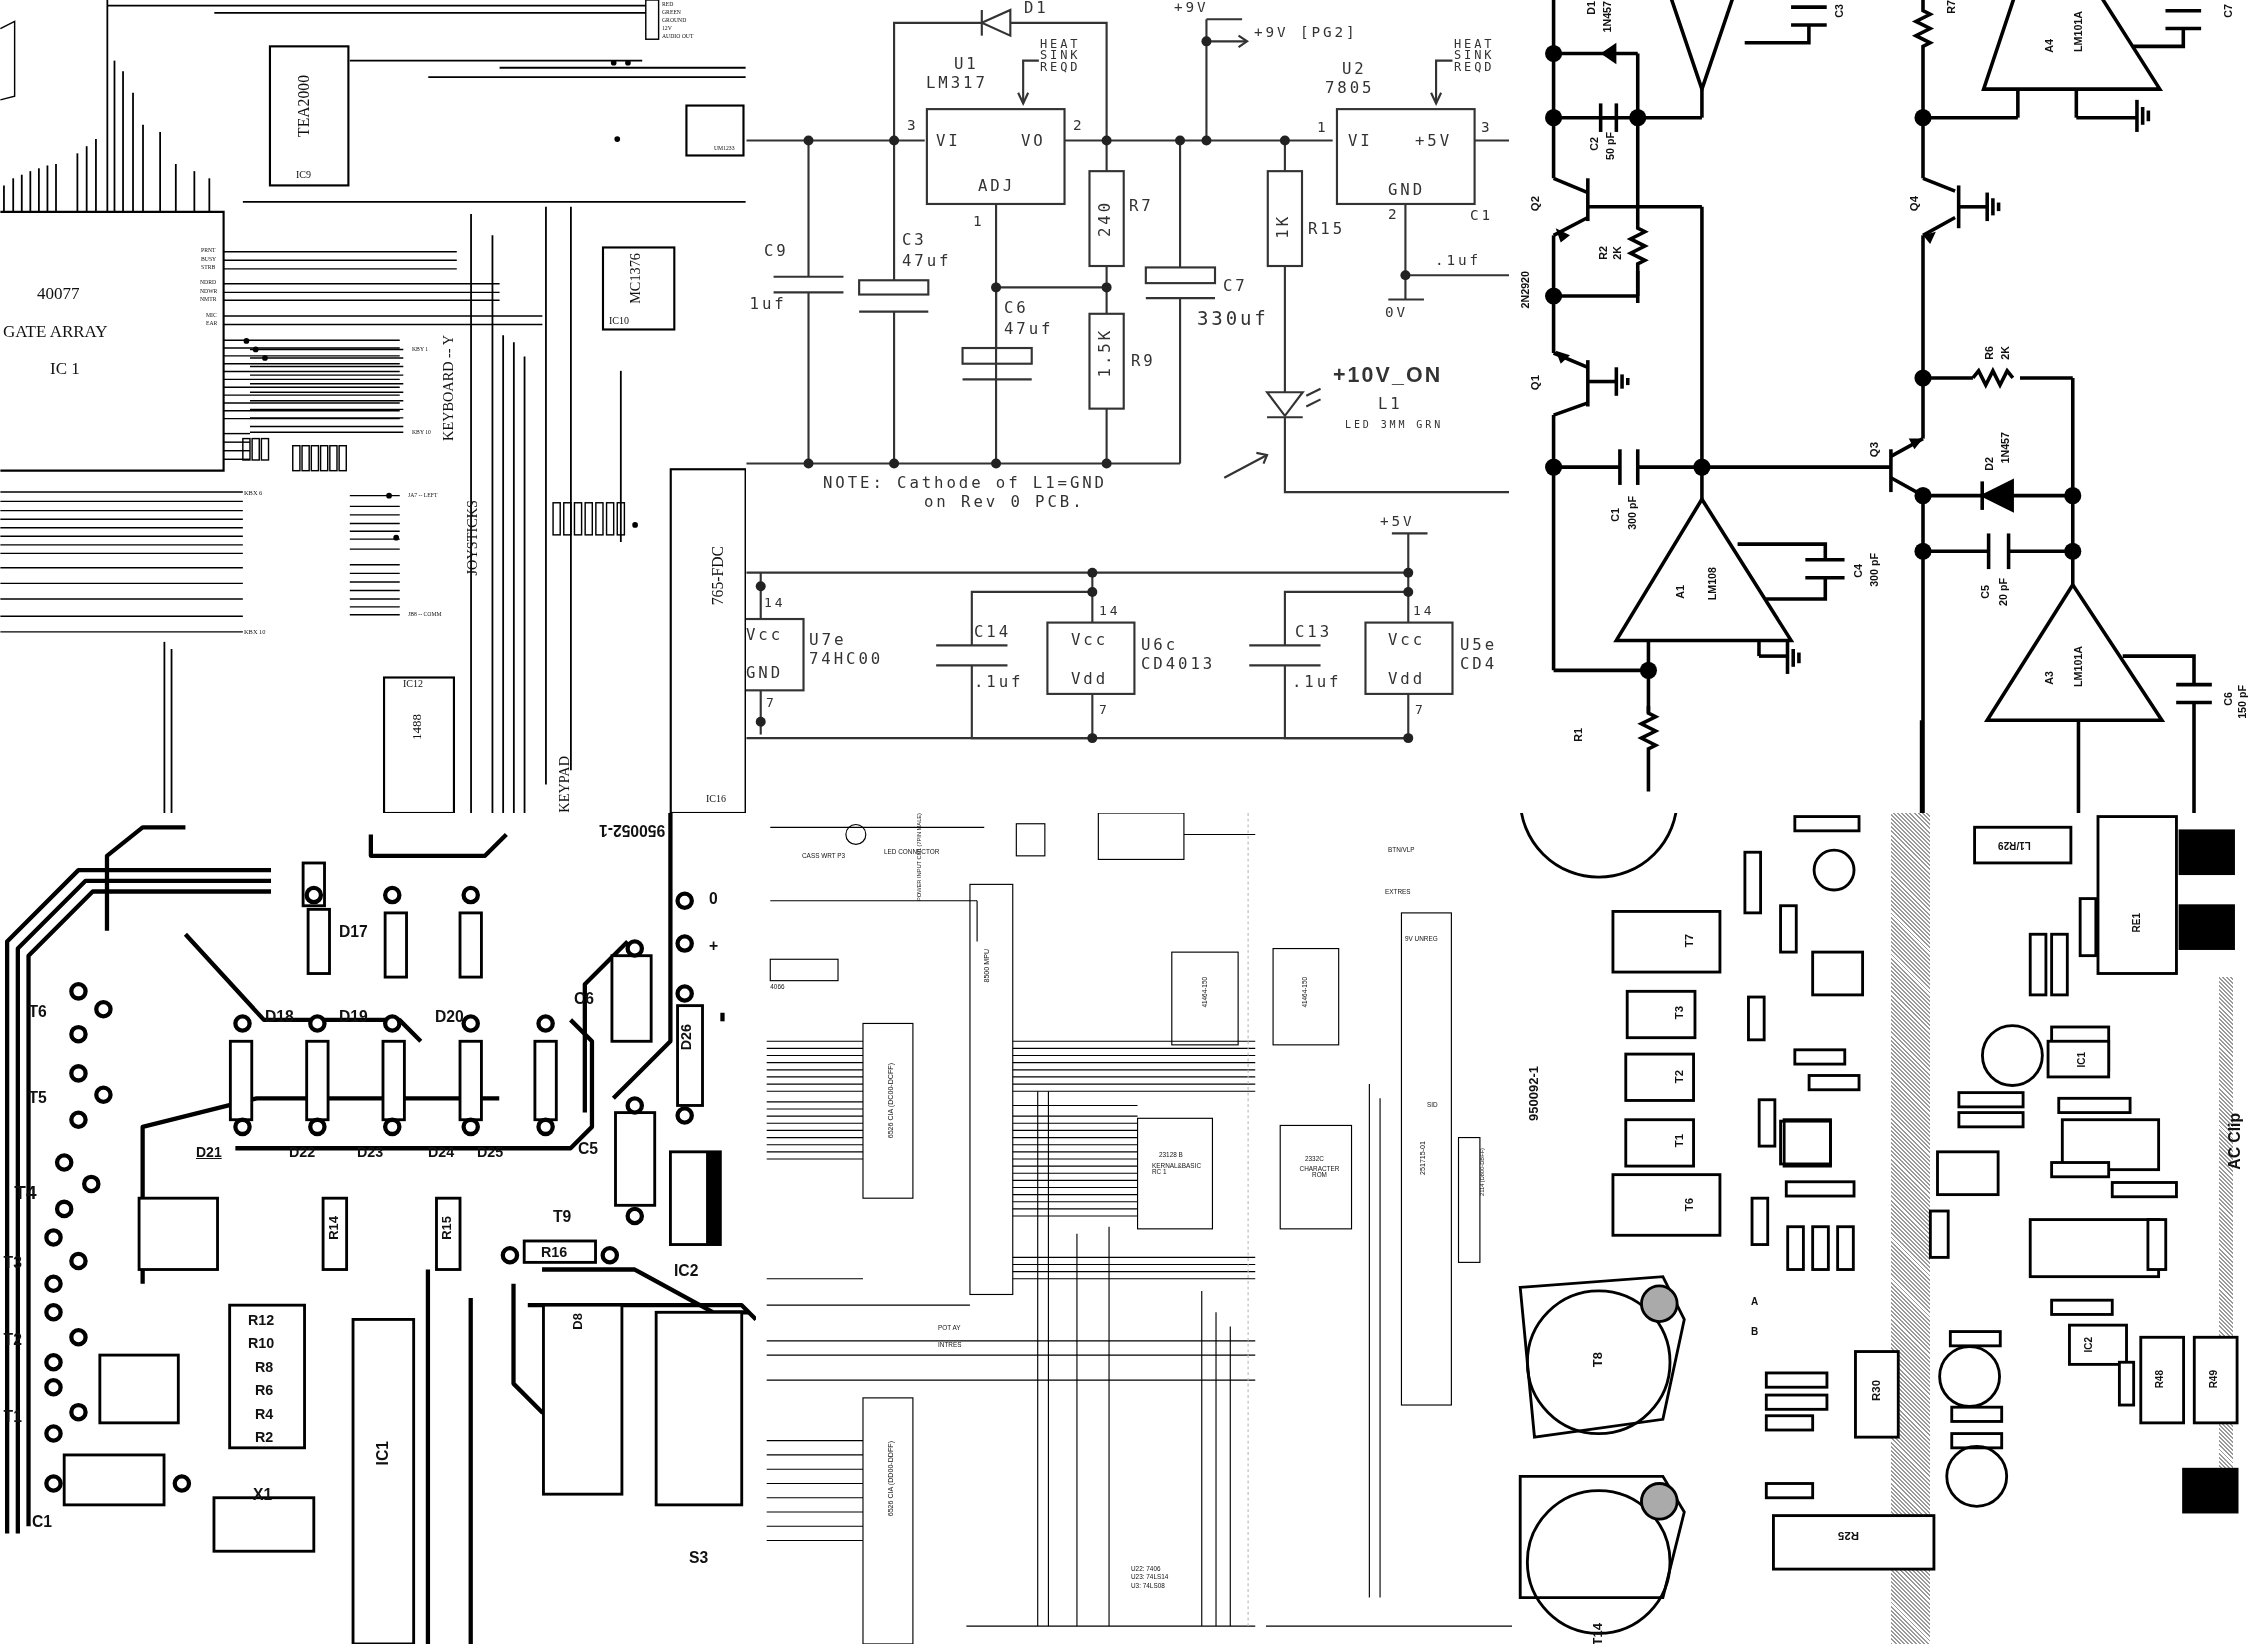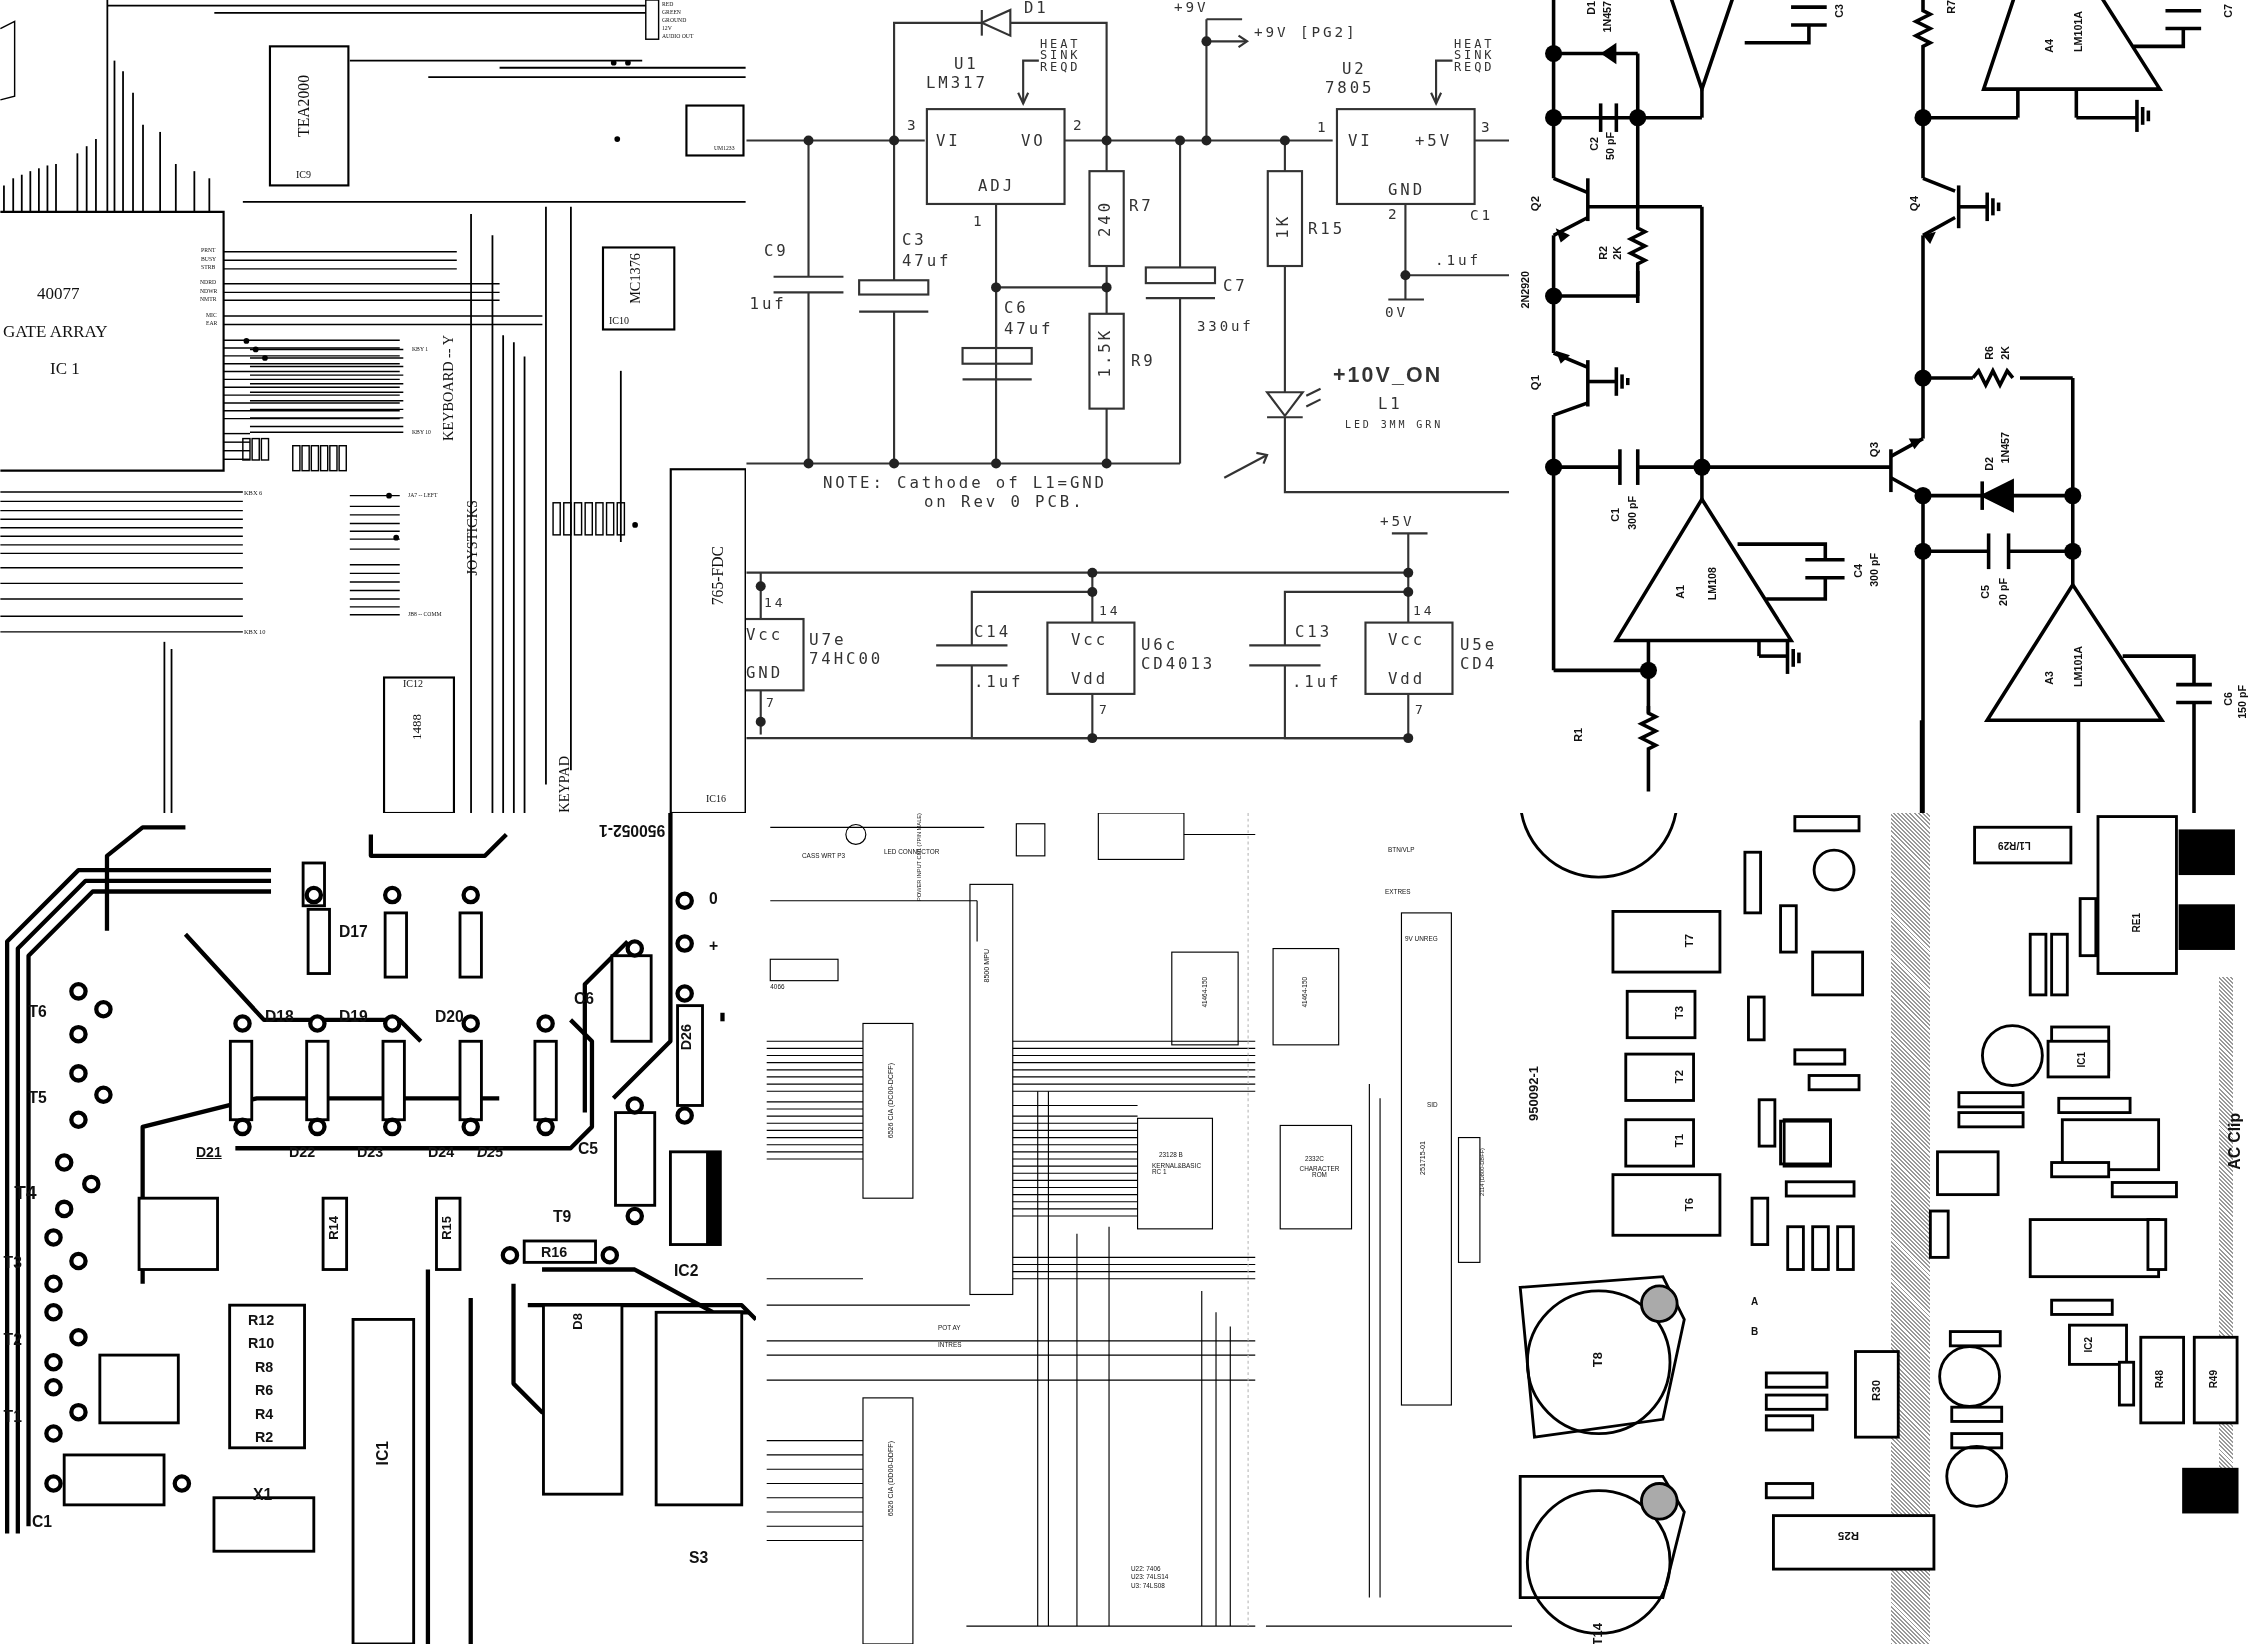--- a/index.html
+++ b/index.html
@@ -367,21 +367,21 @@
   <div class="lbl mono" style="left:3.6px;top:296px;font-size:15.7px;">1uf</div>
   <div class="lbl mono" style="left:156px;top:232px;font-size:15.7px;">C3</div>
   <div class="lbl mono" style="left:156px;top:253px;font-size:15.7px;">47uf</div>
   <div class="lbl mono" style="left:258px;top:300px;font-size:15.7px;">C6</div>
   <div class="lbl mono" style="left:258px;top:321px;font-size:15.7px;">47uf</div>
   <div class="lbl mono vert" style="left:351px;top:200px;font-size:15.7px;">240</div>
   <div class="lbl mono" style="left:383px;top:198px;font-size:15.7px;">R7</div>
   <div class="lbl mono vert" style="left:351px;top:328px;font-size:15.7px;">1.5K</div>
   <div class="lbl mono" style="left:385px;top:353px;font-size:15.7px;">R9</div>
   <div class="lbl mono" style="left:477px;top:278px;font-size:15.7px;">C7</div>
-  <div class="lbl mono" style="left:451px;top:319px;font-size:14px;">330uf</div>
+  <div class="lbl mono" style="left:451px;top:309px;font-size:19px;">330uf</div>
   <div class="lbl mono" style="left:428px;top:0;font-size:14.3px;">+9V</div>
   <div class="lbl mono" style="left:508px;top:25px;font-size:14.3px;">+9V [PG2]</div>
   <div class="lbl mono vert" style="left:529px;top:214px;font-size:15.7px;">1K</div>
   <div class="lbl mono" style="left:562px;top:221px;font-size:15.7px;">R15</div>
   <div class="lbl mono" style="left:596px;top:61px;font-size:15.7px;">U2</div>
   <div class="lbl mono" style="left:579px;top:80px;font-size:15.7px;">7805</div>
   <div class="lbl mono" style="left:708px;top:39px;font-size:12px;width:61px;white-space:normal;line-height:0.95;">HEAT SINK REQD</div>
   <div class="lbl mono" style="left:602px;top:133px;font-size:15.7px;">VI</div>
   <div class="lbl mono" style="left:669px;top:133px;font-size:15.7px;">+5V</div>
   <div class="lbl mono" style="left:642px;top:182px;font-size:15.7px;">GND</div>
@@ -696,21 +696,21 @@
   <div class="lbl bold" style="left:674px;top:450px;font-size:15.7px;">IC2</div>
   <div class="lbl bold" style="left:553px;top:396px;font-size:15.7px;">T9</div>
   <div class="lbl bold" style="left:339px;top:111px;font-size:15.7px;">D17</div>
   <div class="lbl bold" style="left:265px;top:196px;font-size:15.7px;">D18</div>
   <div class="lbl bold" style="left:339px;top:196px;font-size:15.7px;">D19</div>
   <div class="lbl bold" style="left:417px;top:196px;font-size:15.7px;margin-left:18px;">D20</div>
   <div class="lbl bold" style="left:196px;top:332px;font-size:14px;text-decoration:underline;">D21</div>
   <div class="lbl bold" style="left:289px;top:332px;font-size:14.3px;">D22</div>
   <div class="lbl bold" style="left:357px;top:332px;font-size:14.3px;">D23</div>
   <div class="lbl bold" style="left:428px;top:332px;font-size:14.3px;">D24</div>
-  <div class="lbl bold" style="left:477px;top:332px;font-size:14.3px;font-style:italic;">D25</div>
+  <div class="lbl bold" style="left:477px;top:332px;font-size:14.3px;">D25</div>
   <div class="lbl bold vert" style="left:679px;top:211px;font-size:14.3px;">D26</div>
   <div class="lbl bold" style="left:28.5px;top:191px;font-size:15.7px;">T6</div>
   <div class="lbl bold" style="left:28.5px;top:277px;font-size:15.7px;">T5</div>
   <div class="lbl bold" style="left:14.3px;top:370px;font-size:19px;">T4</div>
   <div class="lbl bold" style="left:3.6px;top:442px;font-size:15.7px;">T3</div>
   <div class="lbl bold" style="left:3.6px;top:519px;font-size:15.7px;">T2</div>
   <div class="lbl bold" style="left:3.6px;top:596px;font-size:15.7px;">T1</div>
   <div class="lbl bold" style="left:32px;top:701px;font-size:15.7px;">C1</div>
   <div class="lbl bold" style="left:253px;top:674px;font-size:15.7px;">X1</div>
   <div class="lbl bold" style="left:689px;top:737px;font-size:15.7px;">S3</div>

